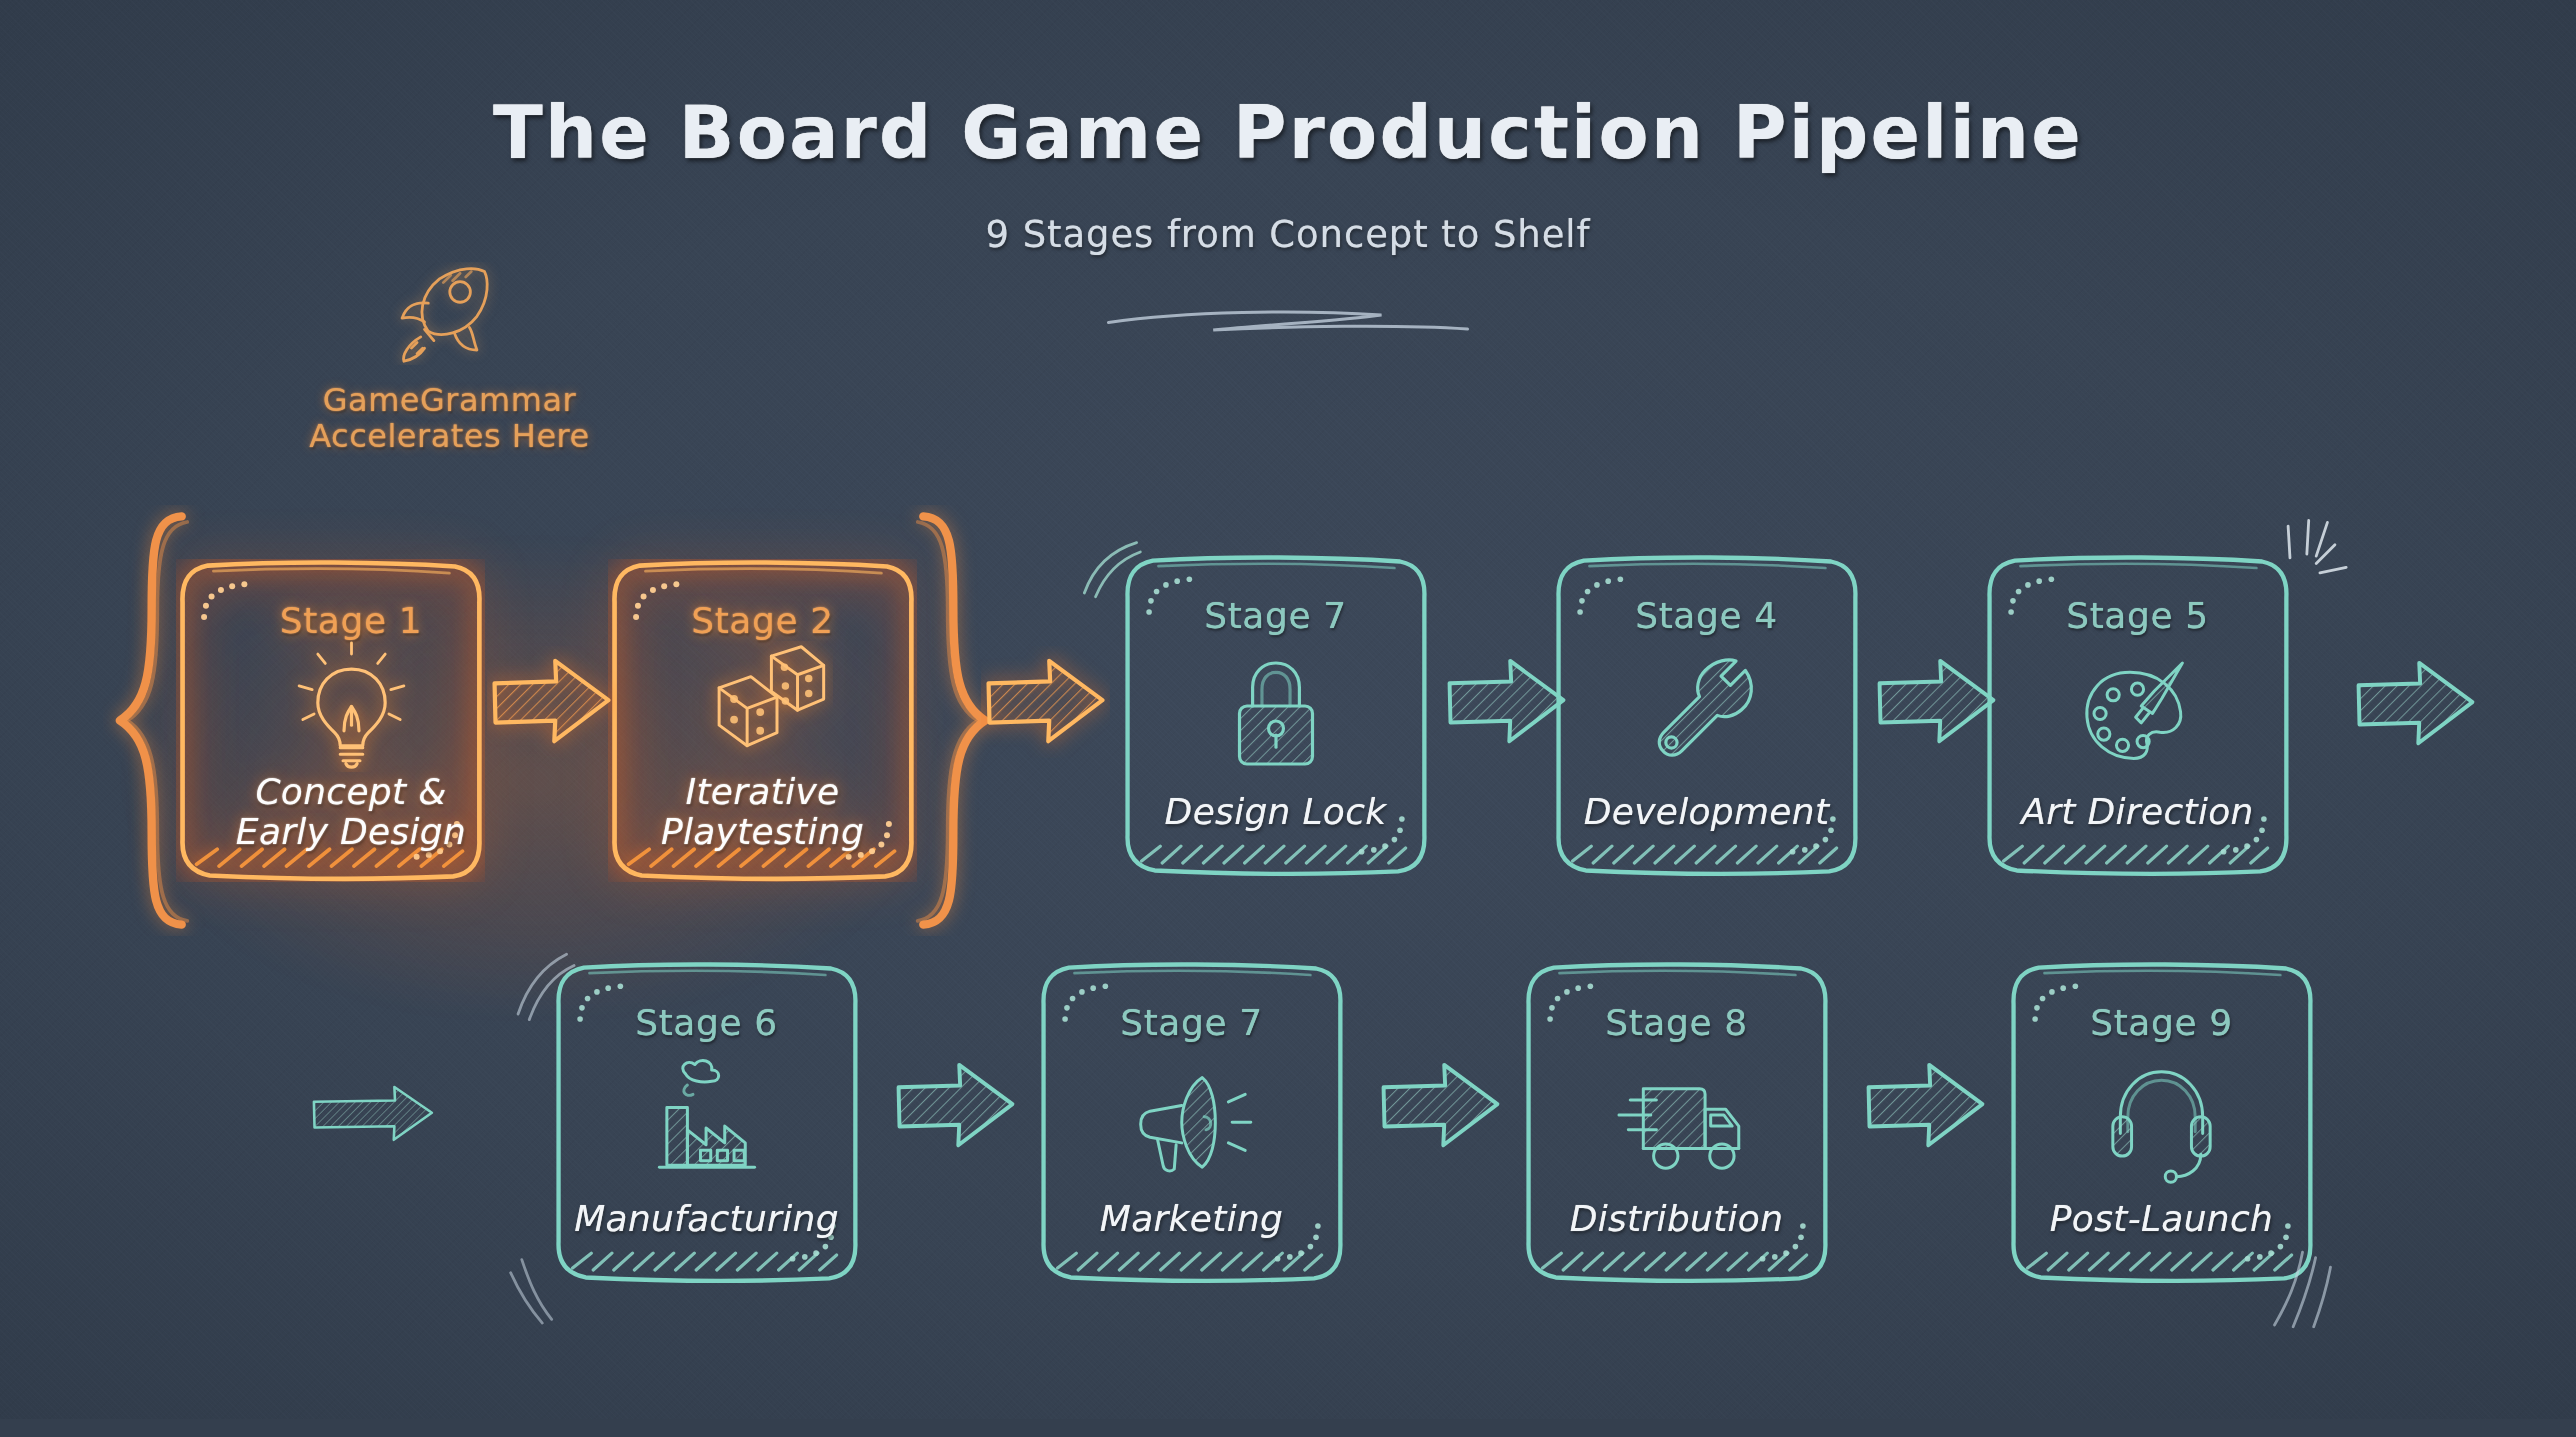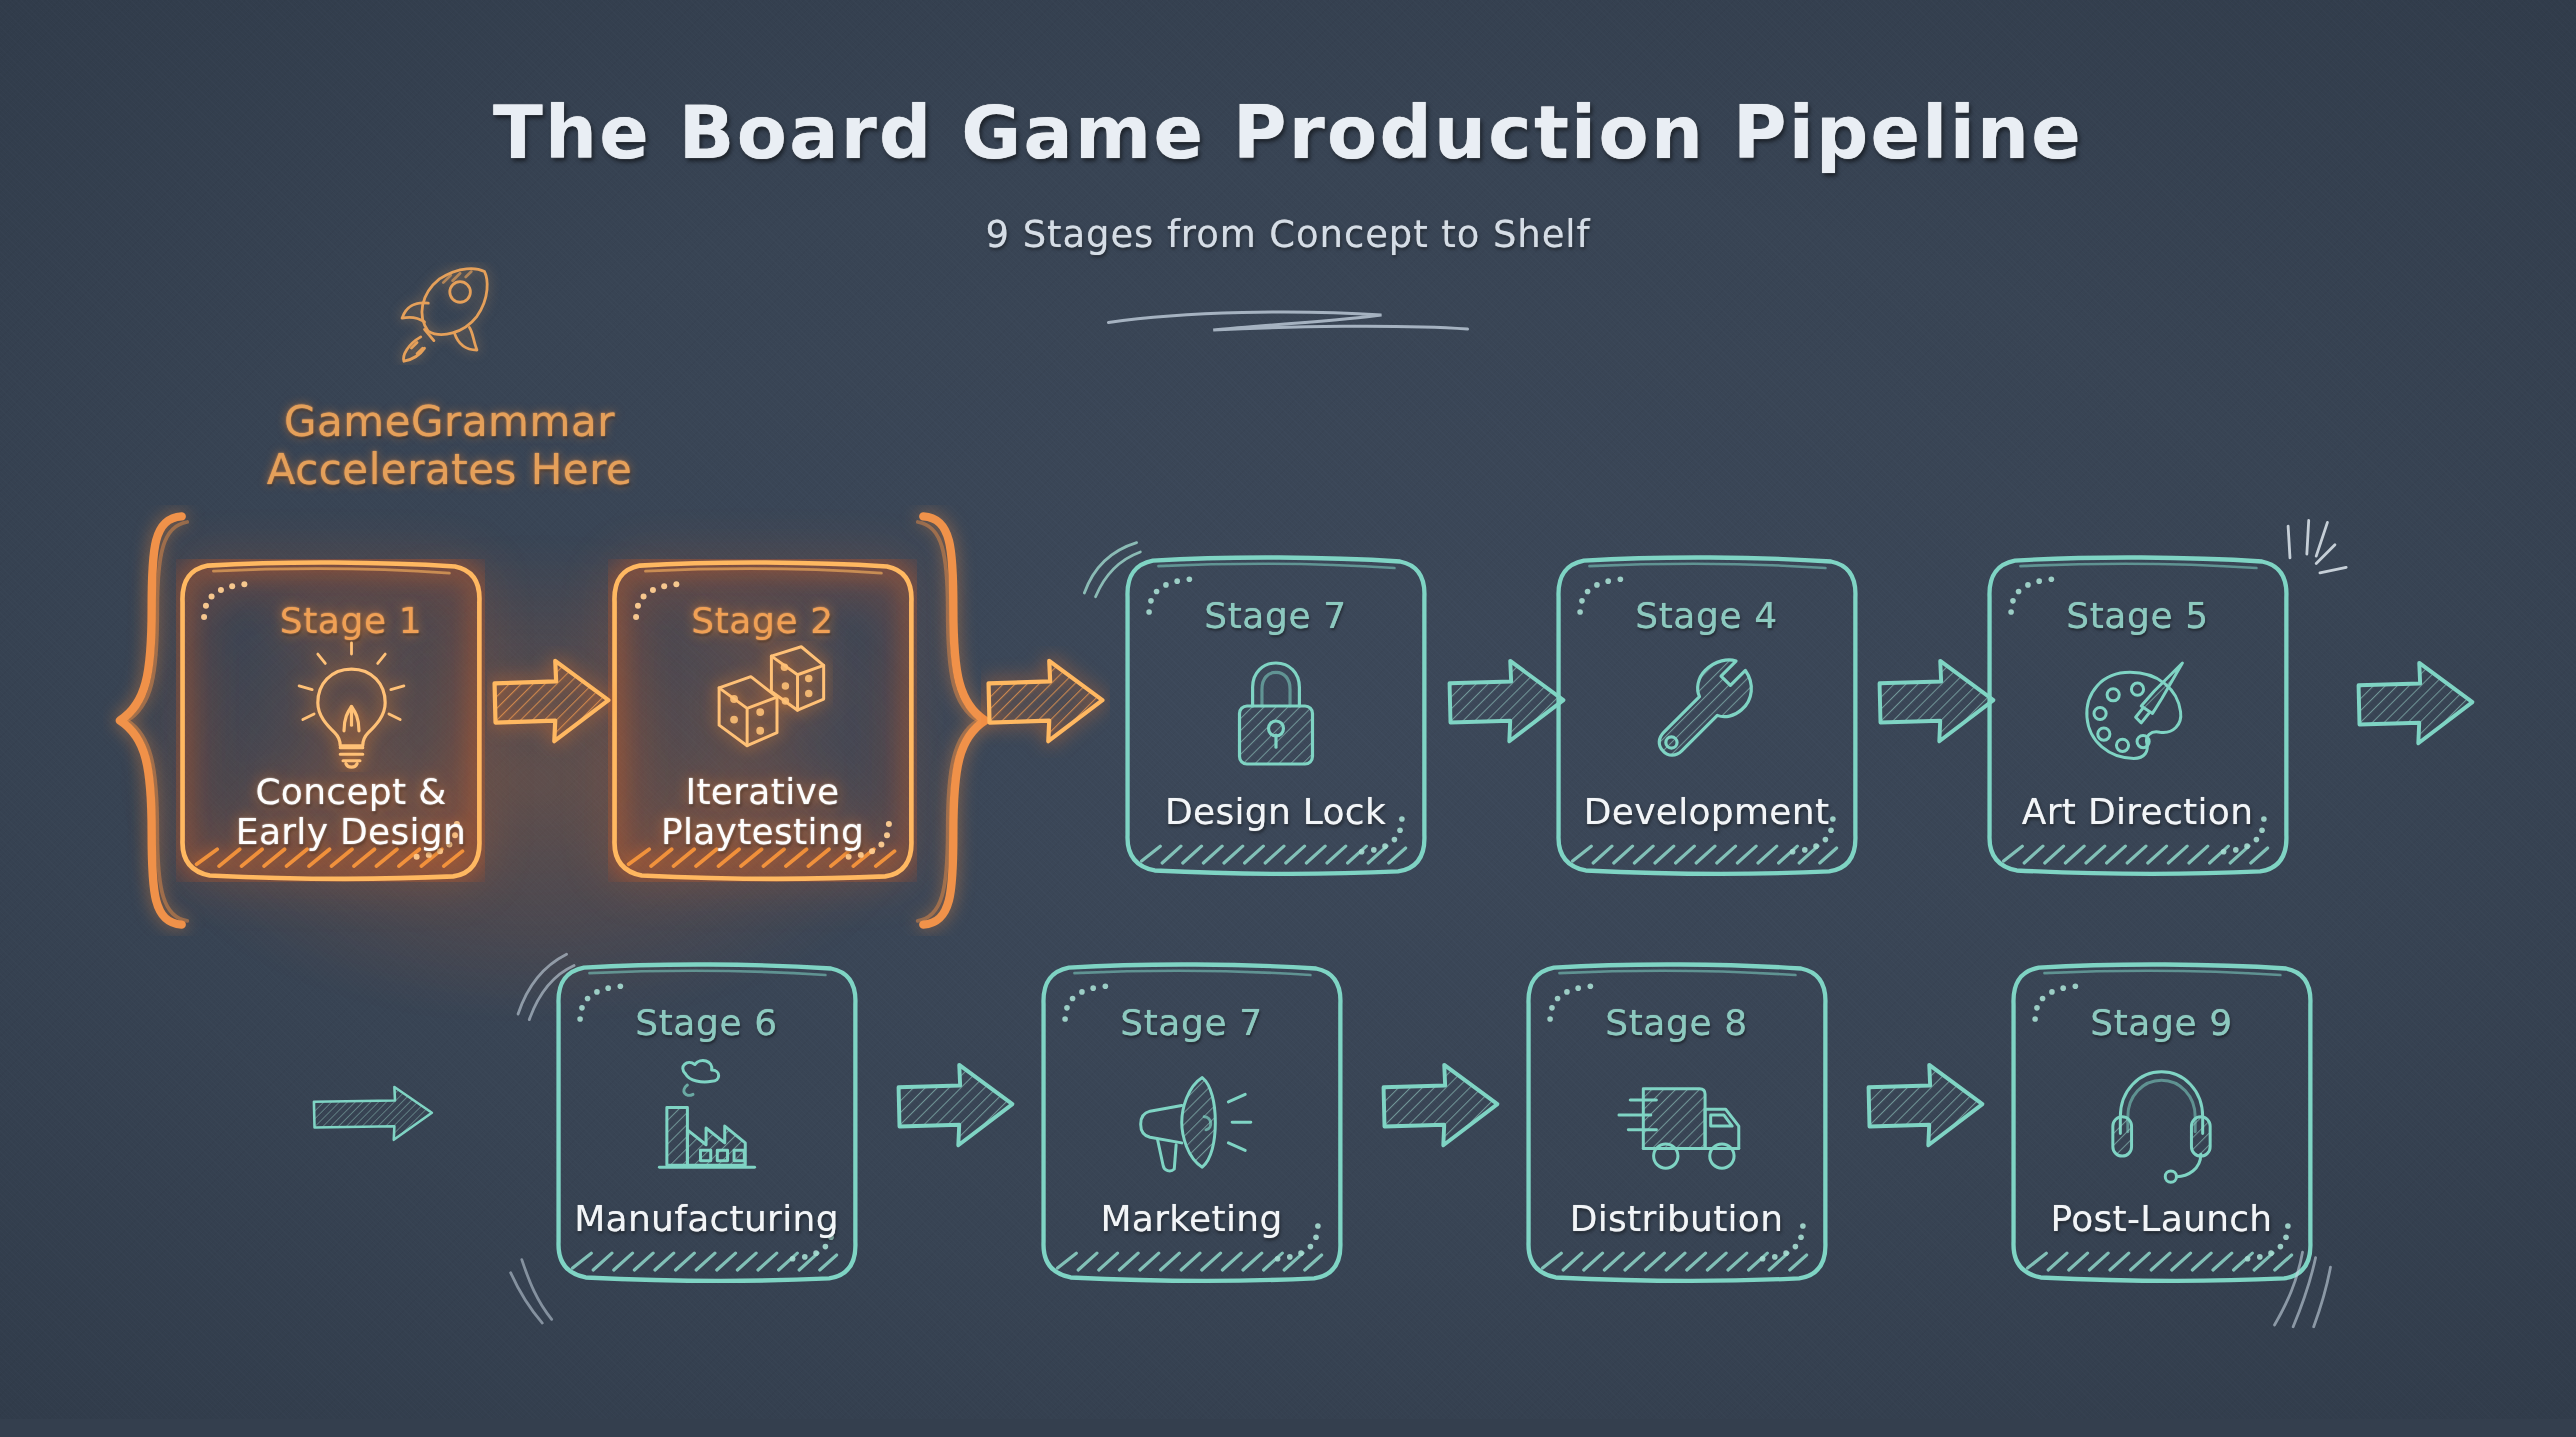--- a/index.html
+++ b/index.html
@@ -42,22 +42,22 @@
     position:absolute;left:0;right:0;top:213px;text-align:center;
     font-size:37px;font-weight:400;letter-spacing:0.9px;
     color:#d5dde6;
     text-shadow:0 0 0.9px rgba(255,255,255,.6), 0.9px 1.9px 3.7px rgba(0,0,0,.5);
   }
   .sub-underline{position:absolute;left:1101px;top:298px;width:374px;height:49px;}
 
   
   .rocket{position:absolute;left:374px;top:262px;width:131px;height:103px;}
   .promo{
-    position:absolute;left:234px;top:398px;width:431px;text-align:center;
-    font-size:42px;font-weight:400;line-height:1.14;letter-spacing:0.5px;
+    position:absolute;left:234px;top:382px;width:431px;text-align:center;
+    font-size:32px;font-weight:400;line-height:1.14;letter-spacing:0.5px;
     color:#e5a05a;
     text-shadow:0 0 9.4px rgba(255,140,50,.55), 0 0 1.9px rgba(255,180,110,.9), 0.9px 1.9px 2.8px rgba(0,0,0,.45);
   }
 
   
   .brace{position:absolute;top:505px;width:103px;height:431px;}
 
   
   .card{
     position:absolute;width:309px;height:323px;
@@ -74,20 +74,21 @@
   .icon-slot{
     position:relative;z-index:2;flex:1;display:flex;align-items:center;justify-content:center;
     width:100%;
   }
   .icon-slot svg{display:block;}
   .card-name{
     position:relative;z-index:2;margin-bottom:45px;text-align:center;
     font-size:36px;line-height:1.12;letter-spacing:0.3px;
     color:#f2f5f8;
     text-shadow:0 0 0.9px rgba(255,255,255,.7), 0.9px 1.9px 3.7px rgba(0,0,0,.55);
+    font-style:italic;
   }
   .card.hot .stage-label{
     color:#f0a055;
     text-shadow:0 0 11.2px rgba(255,140,40,.75), 0 0 1.9px rgba(255,190,130,.95), 0.9px 1.9px 2.8px rgba(0,0,0,.5);
   }
   .card.hot .card-name{
     color:#fdfdfd;
     text-shadow:0 0 13px rgba(255,130,40,.55), 0 0 1.9px rgba(255,255,255,.8), 0.9px 1.9px 3.7px rgba(0,0,0,.55);
   }
   .card.hot{filter:drop-shadow(0 0 24px rgba(255,110,35,.45));}

